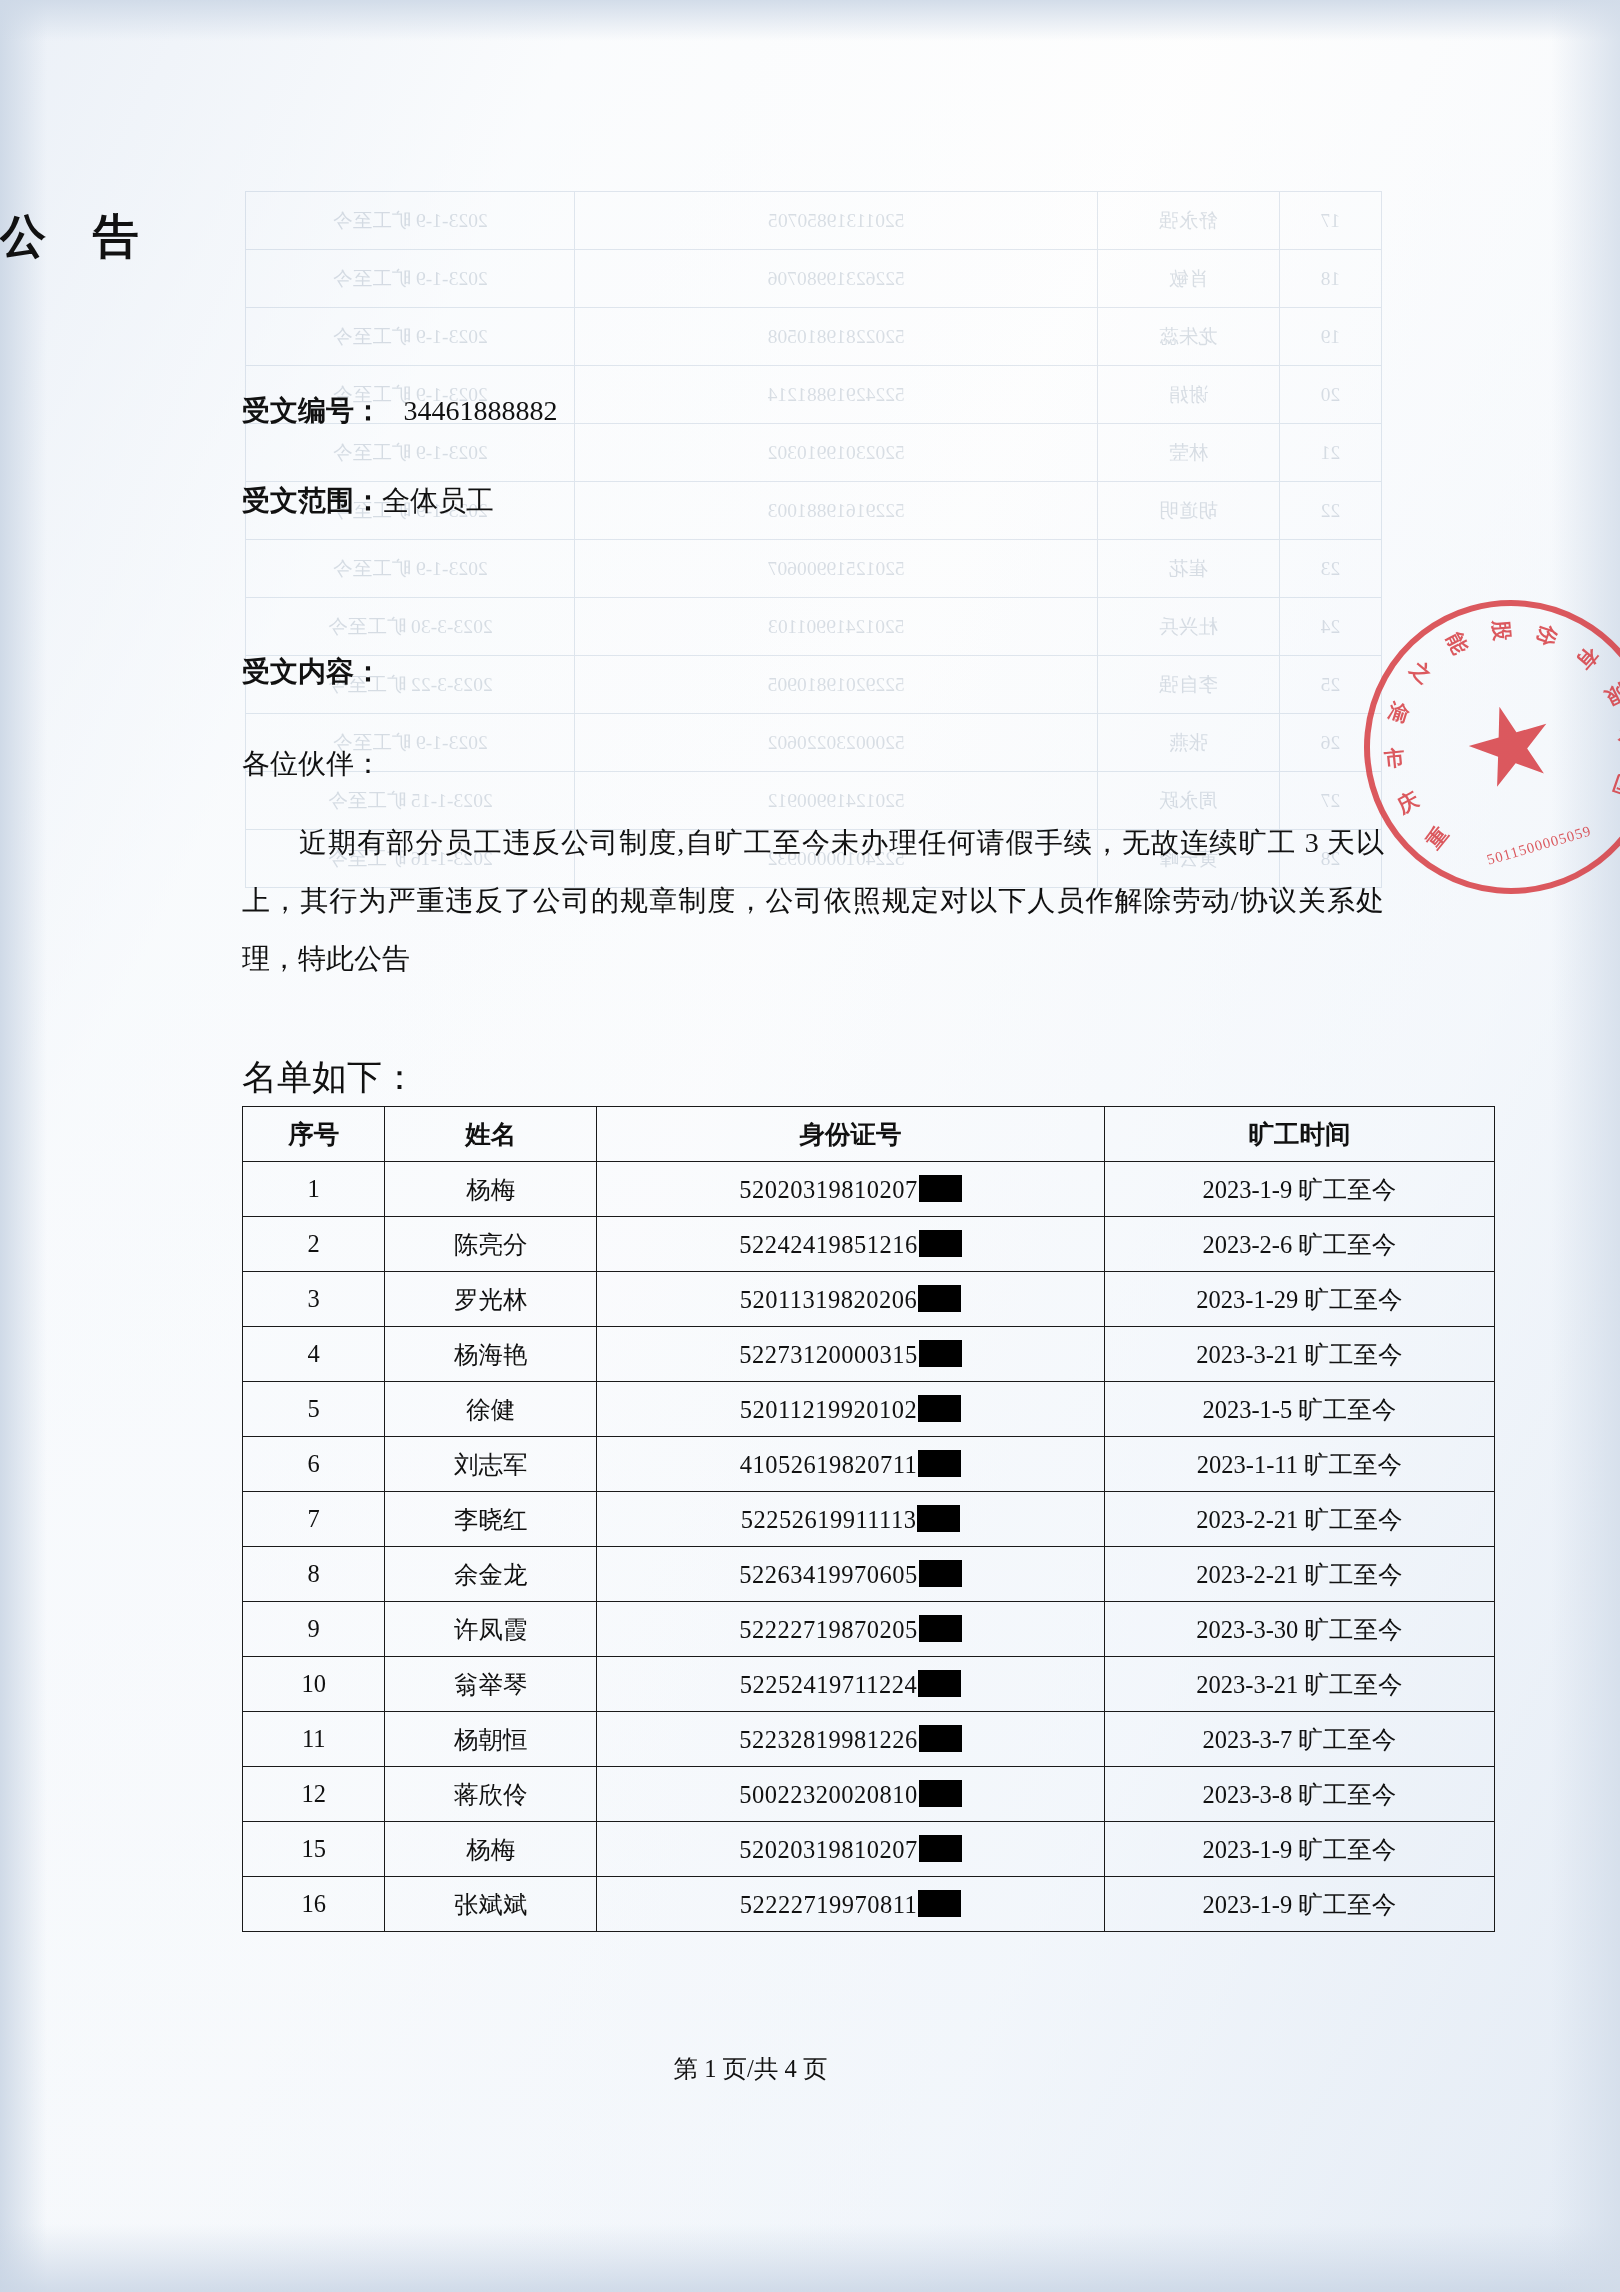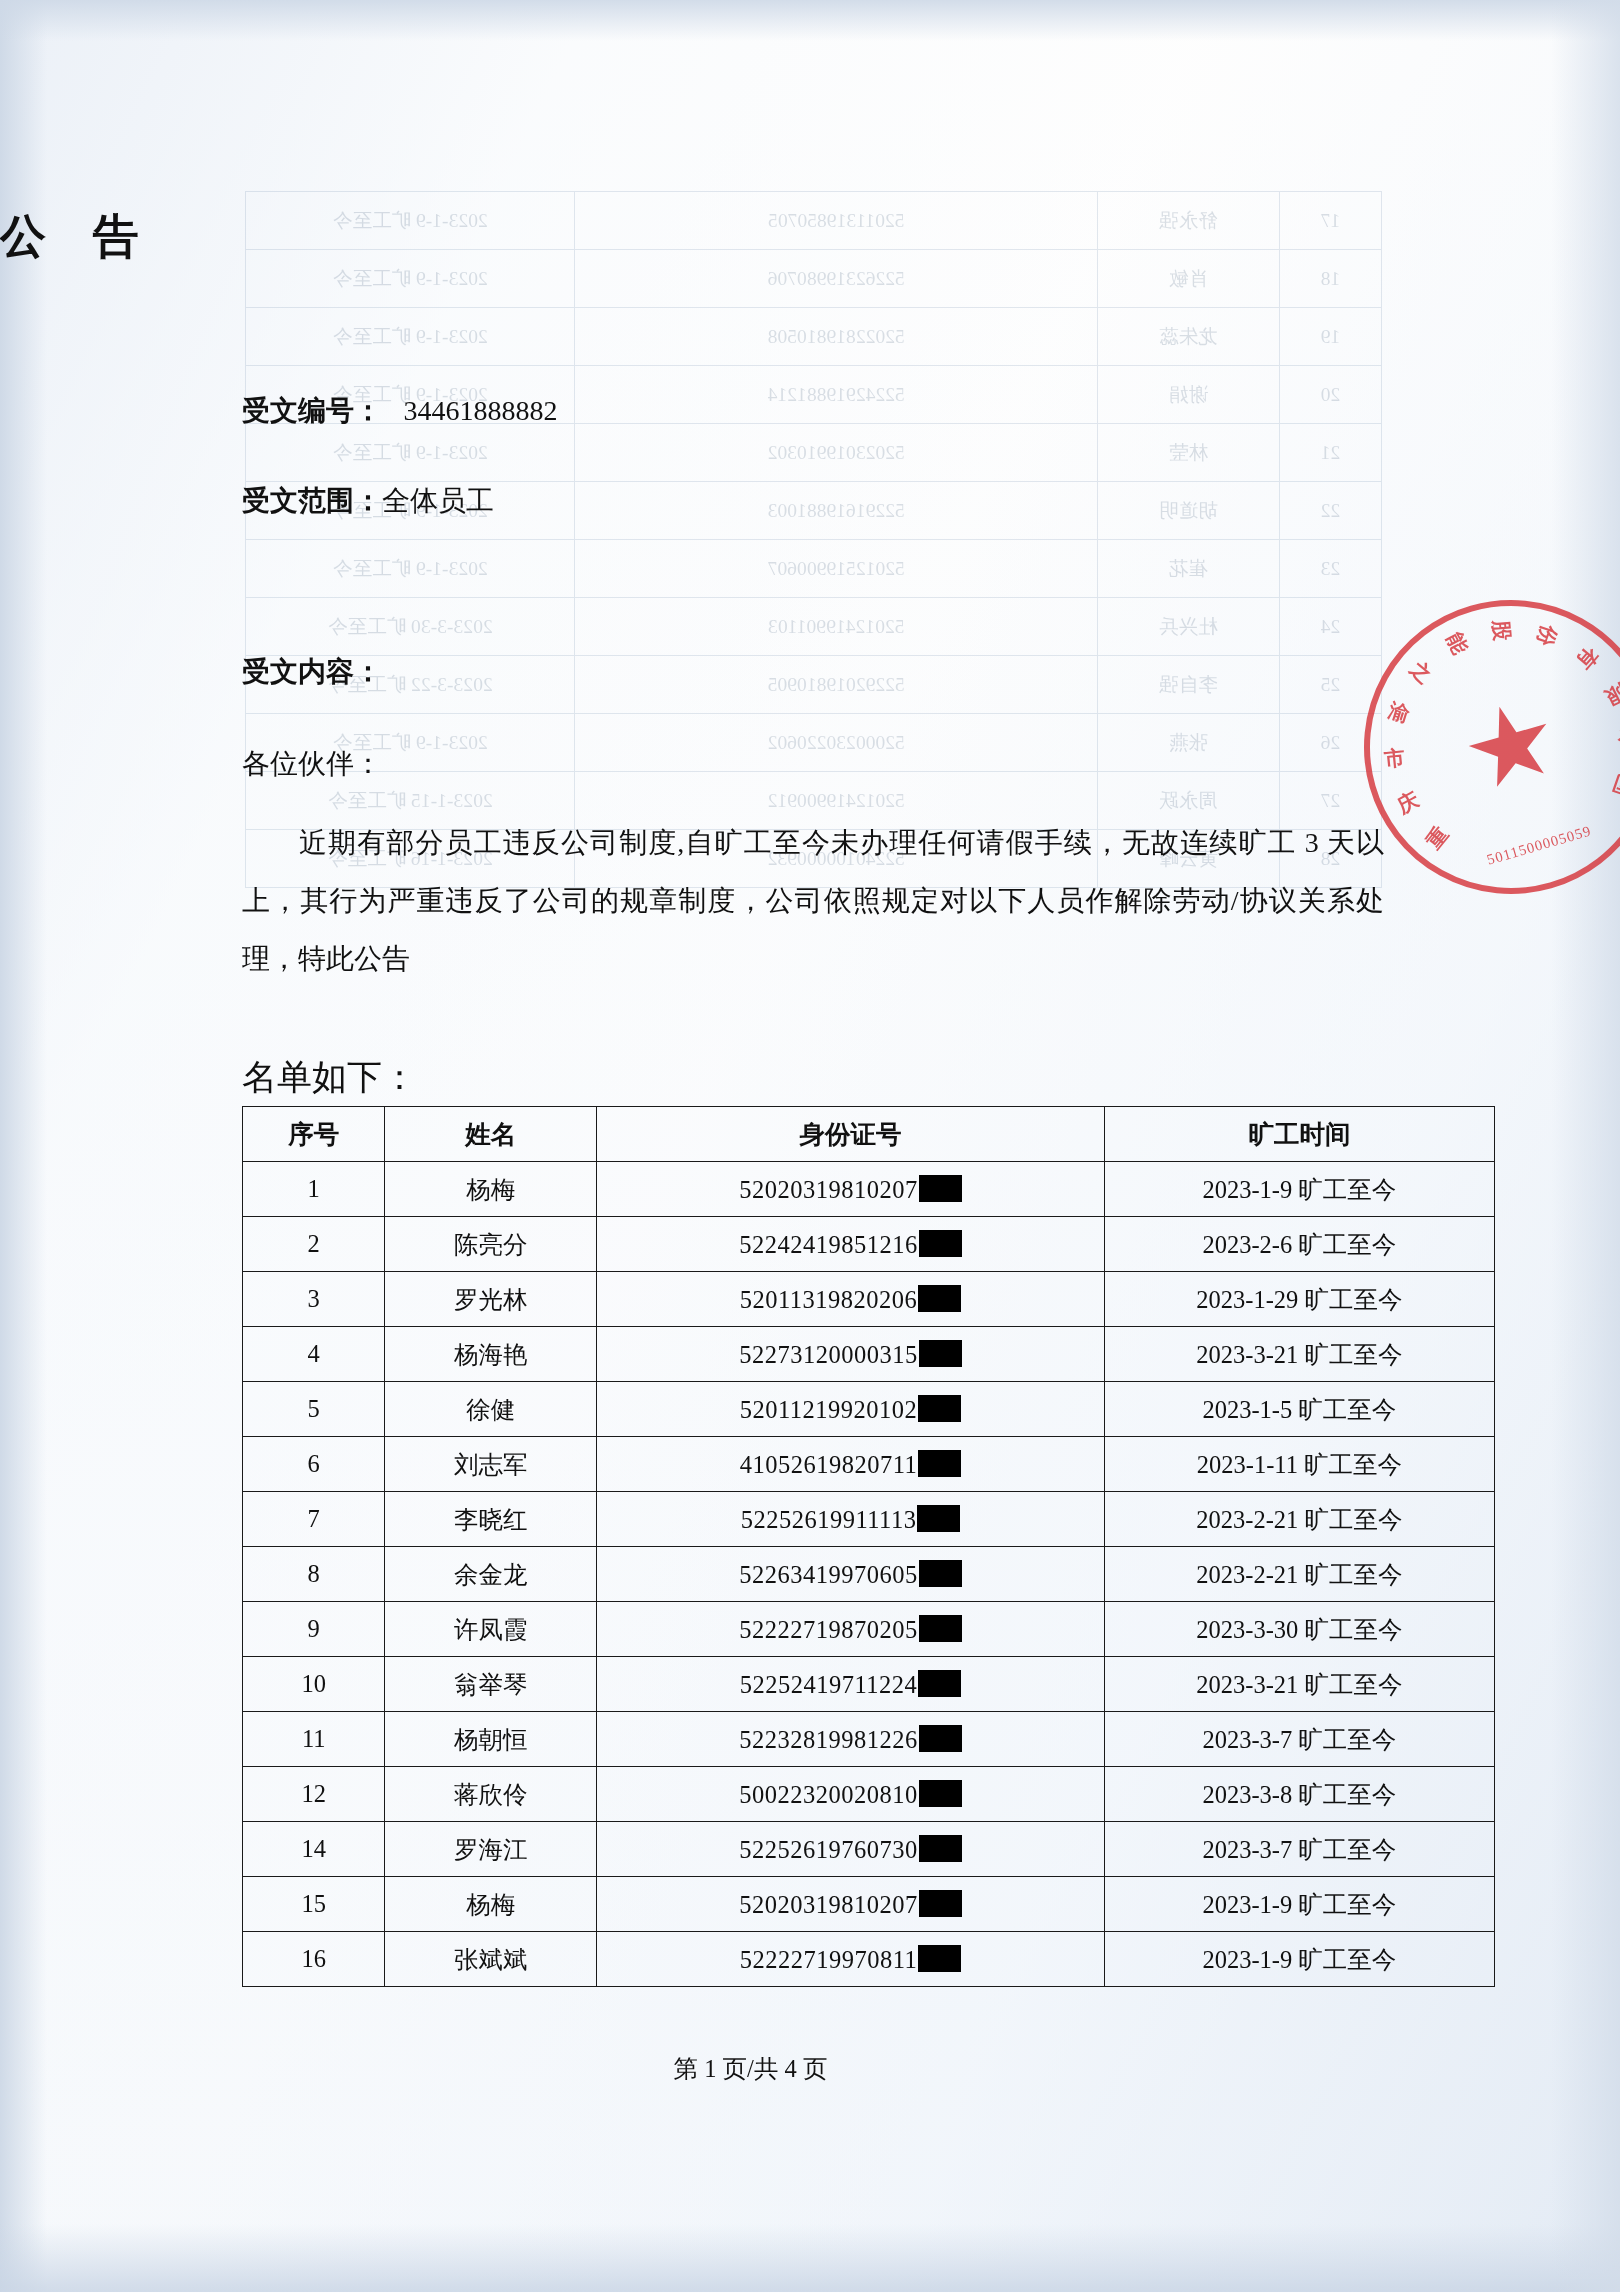--- a/index.html
+++ b/index.html
@@ -373,26 +373,20 @@
             <td class="c-seq">11</td>
             <td class="c-name">杨朝恒</td>
             <td class="c-id idcell"><span>52232819981226</span><span class="redact"></span></td>
             <td class="c-date">2023-3-7 旷工至今</td>
           </tr>
           <tr>
             <td class="c-seq">12</td>
             <td class="c-name">蒋欣伶</td>
             <td class="c-id idcell"><span>50022320020810</span><span class="redact"></span></td>
             <td class="c-date">2023-3-8 旷工至今</td>
-          </tr>
-          <tr>
-            <td class="c-seq">14</td>
-            <td class="c-name">罗海江</td>
-            <td class="c-id idcell"><span>52252619760730</span><span class="redact"></span></td>
-            <td class="c-date">2023-3-7 旷工至今</td>
           </tr>
           <tr>
             <td class="c-seq">15</td>
             <td class="c-name">杨梅</td>
             <td class="c-id idcell"><span>52020319810207</span><span class="redact"></span></td>
             <td class="c-date">2023-1-9 旷工至今</td>
           </tr>
           <tr>
             <td class="c-seq">16</td>
             <td class="c-name">张斌斌</td>

